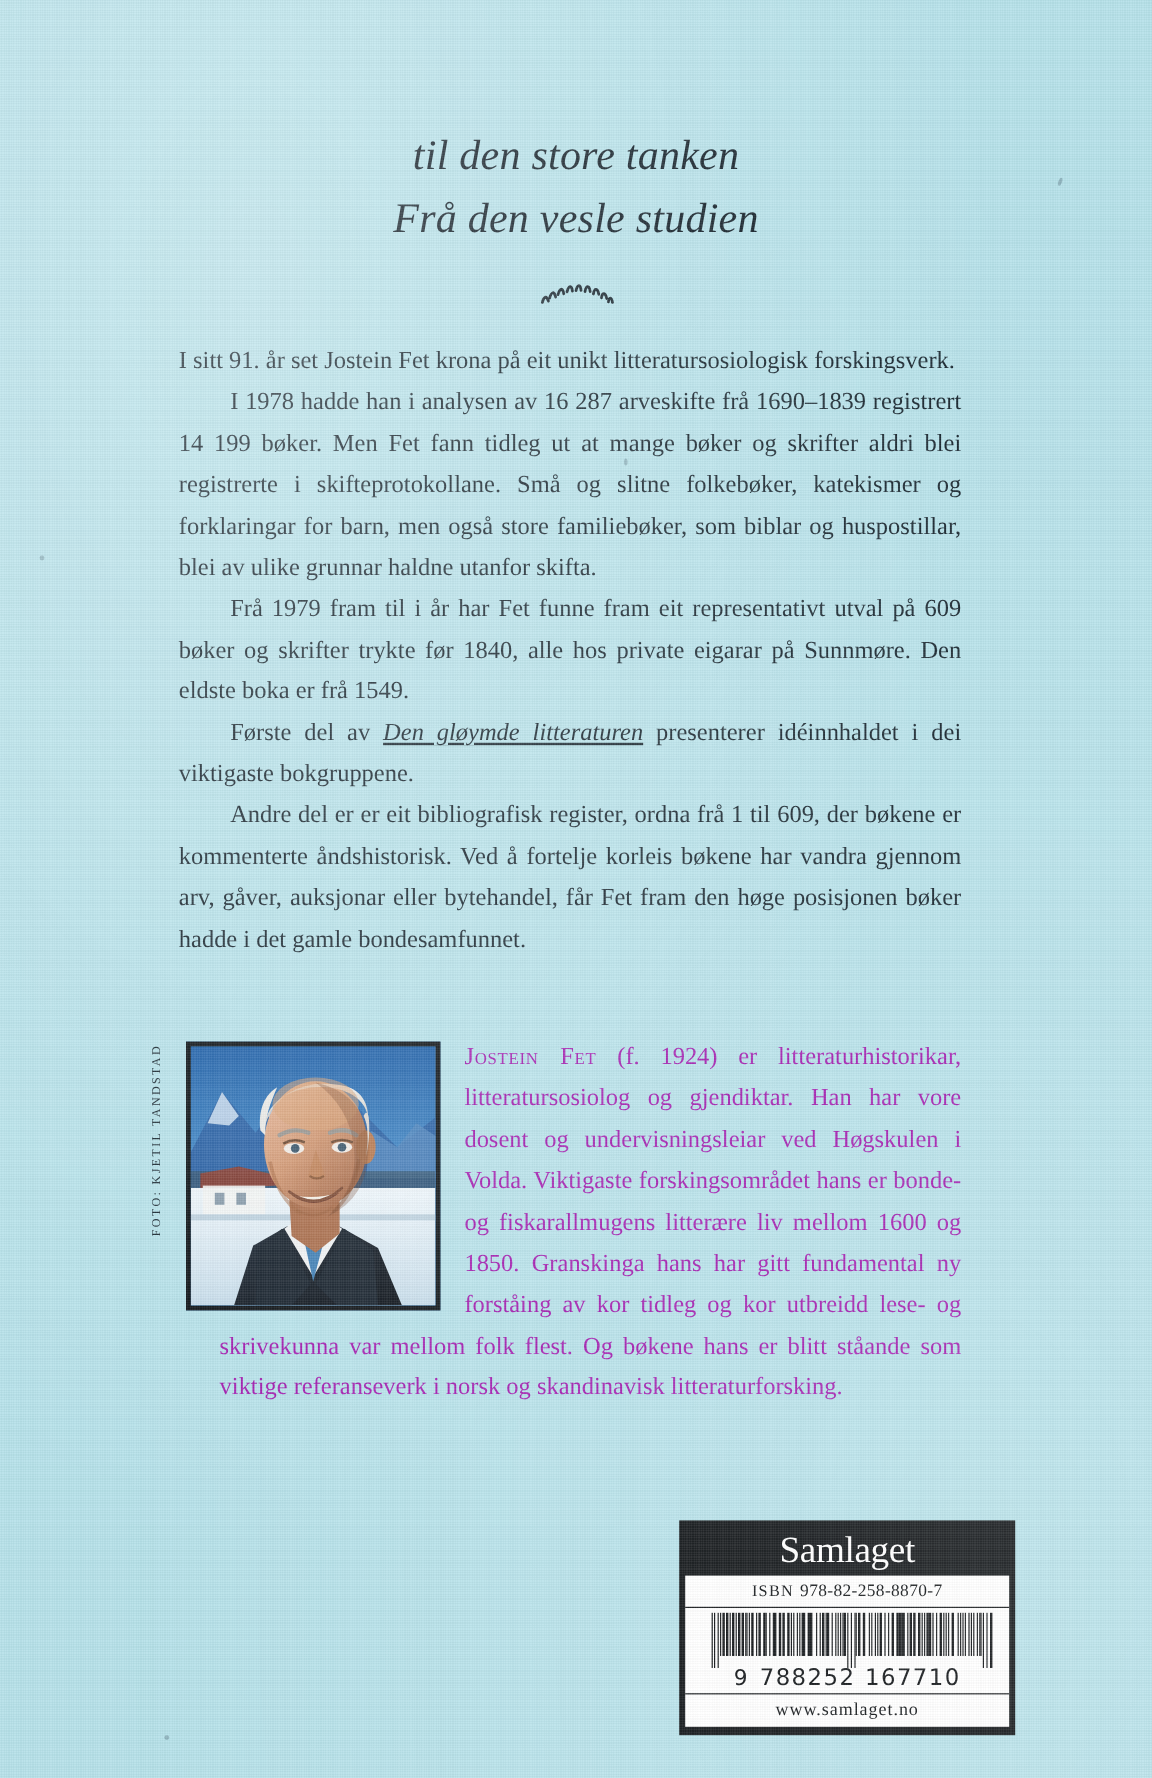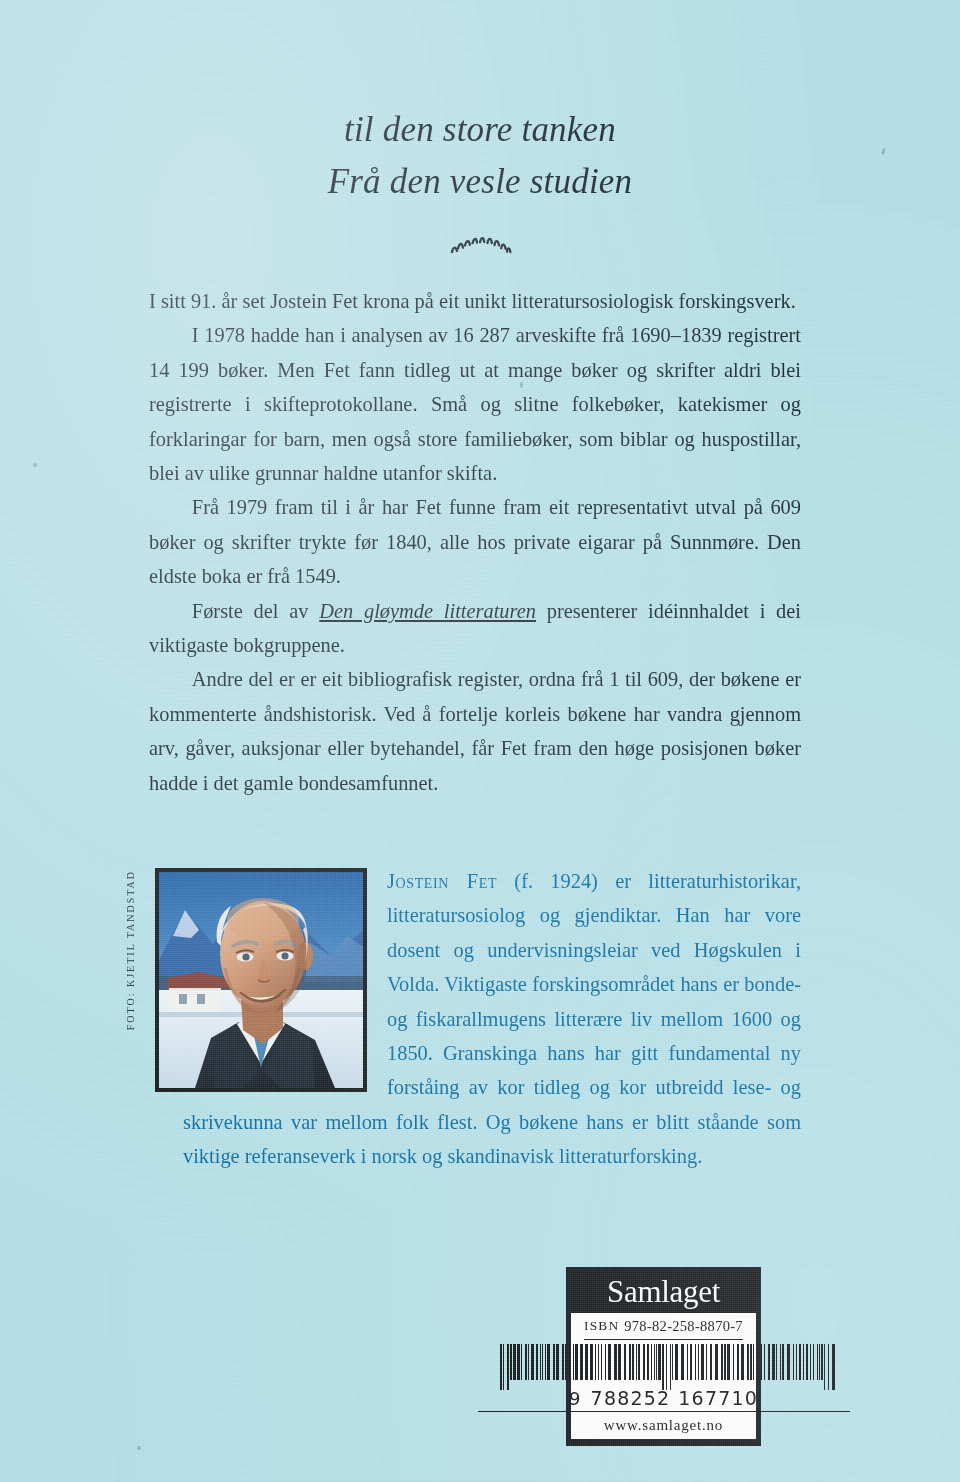--- a/index.html
+++ b/index.html
@@ -123,35 +123,35 @@
   }
   .photo-inner {
     position: absolute;
     inset: 0;
     overflow: hidden;
   }
   .author-text {
     font-size: 20.4px;
     line-height: 34.4px;
     text-align: justify;
-    color: #0369a1;
+    color: #a21caf;
     margin-left: 34px;
   }
   .author-text p { margin: 0; }
   .smallcaps {
     font-variant: small-caps;
     letter-spacing: .6px;
   }
 
   
   .publisher-block {
     position: absolute;
     left: 566px;
     top: 1267px;
-    width: 195px;
+    width: 280px;
     height: 179px;
     background: #0b0f12;
     padding: 0;
     box-sizing: border-box;
     z-index: 20;
   }
   .publisher-logo {
     height: 46px;
     display: flex;
     align-items: center;
@@ -163,21 +163,20 @@
     padding-top: 2px;
     box-sizing: border-box;
   }
   .barcode-card {
     background: #ffffff;
     margin: 0 5px 5px 5px;
     height: 126px;
     box-sizing: border-box;
     display: flex;
     flex-direction: column;
-    align-items: center;
   }
   .isbn-line {
     height: 26px;
     display: flex;
     align-items: center;
     justify-content: center;
     font-size: 14.5px;
     letter-spacing: .3px;
     color: #05090c;
     border-bottom: 1.5px solid #05090c;

